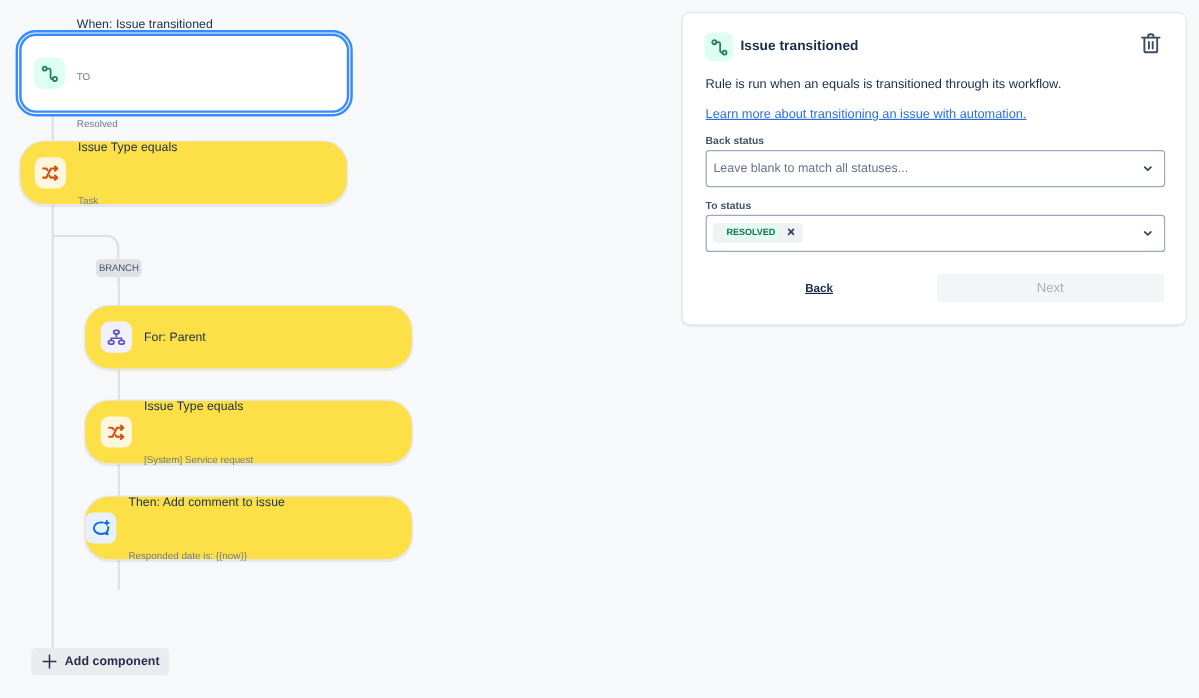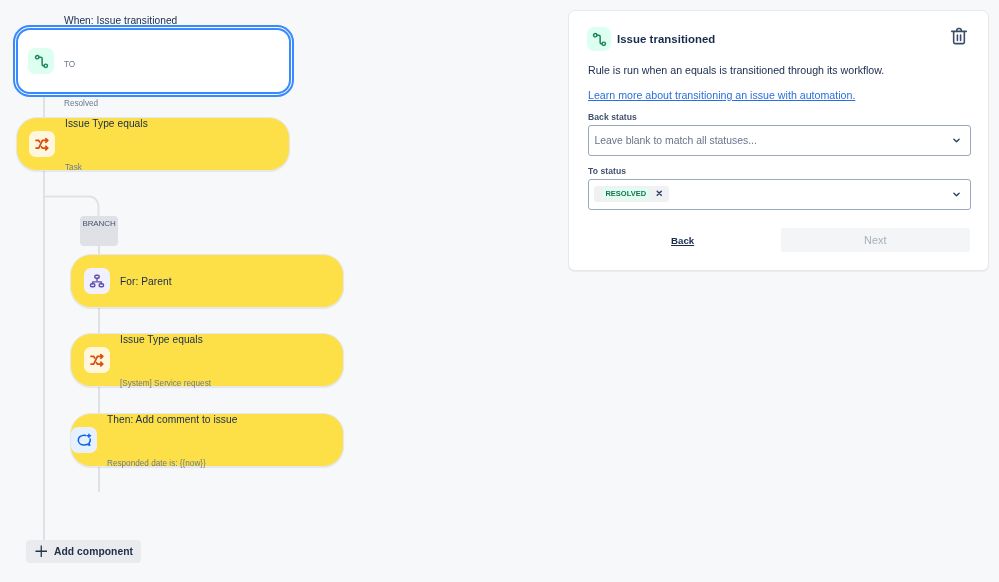--- a/index.html
+++ b/index.html
@@ -25,21 +25,21 @@
   .ic-blue{background:#e7f1fd;}
   .icon{width:26px;height:26px;border-radius:7px;display:flex;align-items:center;justify-content:center;flex:0 0 auto;}
   .txt{margin-left:10px;position:relative;}
   .title{font-size:10.2px;color:#172b4d;line-height:12px;letter-spacing:.05px;position:relative;top:-1px;}
   .title.only{top:1px;}
   .sub{font-size:8.2px;color:#6b7a90;line-height:11px;position:relative;top:3px;margin-top:28px;}
   .sub.up{text-transform:uppercase;}
 
   .branchpill{position:absolute;background:#dfe1e6;border-radius:4px;
       font-size:8px;color:#44546f;letter-spacing:-0.1px;
-      width:38px;height:30px;line-height:15px;text-align:center;}
+      width:38px;height:15px;line-height:15px;text-align:center;}
 
   .addbtn{position:absolute;background:#eaebef;border-radius:4px;display:flex;align-items:center;
           height:23px;padding:0 8px;font-size:10.3px;color:#22304a;font-weight:bold;cursor:pointer;letter-spacing:.05px;}
   .addbtn .plus{margin-right:5.5px;display:flex;}
 
   
   .panel{position:absolute;left:568px;top:10px;width:421px;height:261px;background:#fff;
          border:1px solid #e6e8ec;border-radius:7px;box-shadow:0 1px 1px rgba(9,30,66,.06);}
   .phead{position:absolute;left:18px;top:16px;display:flex;align-items:center;}
   .phead .icon{width:24px;height:24px;border-radius:7px;background:#dcfff1;display:flex;align-items:center;justify-content:center;}

